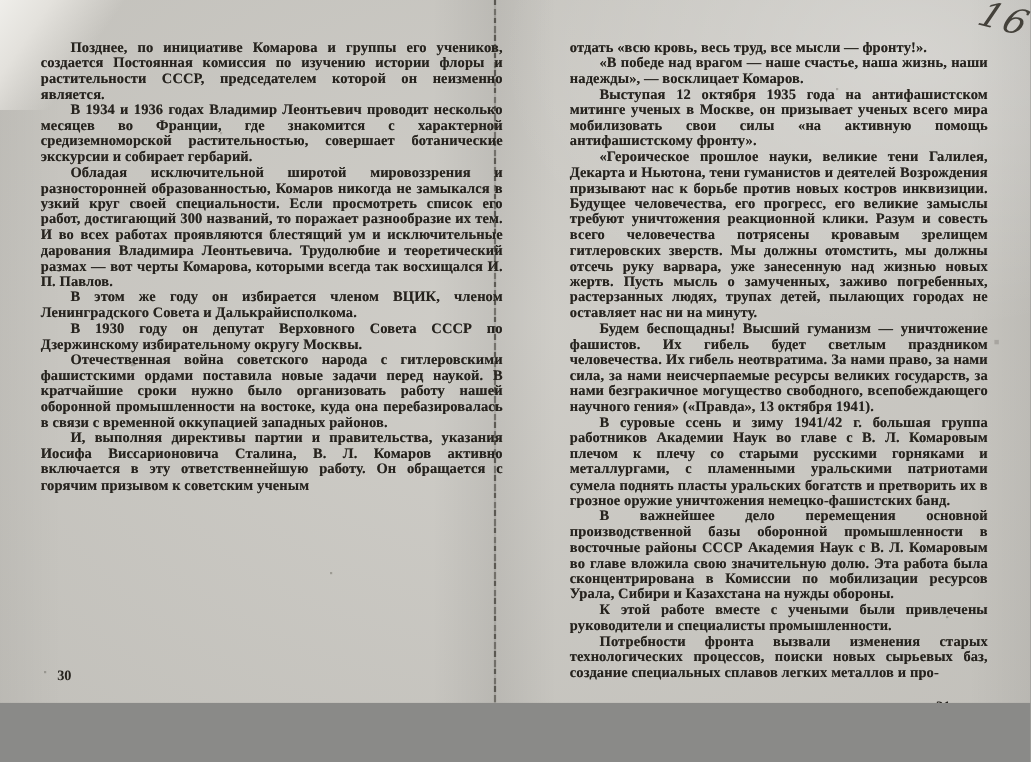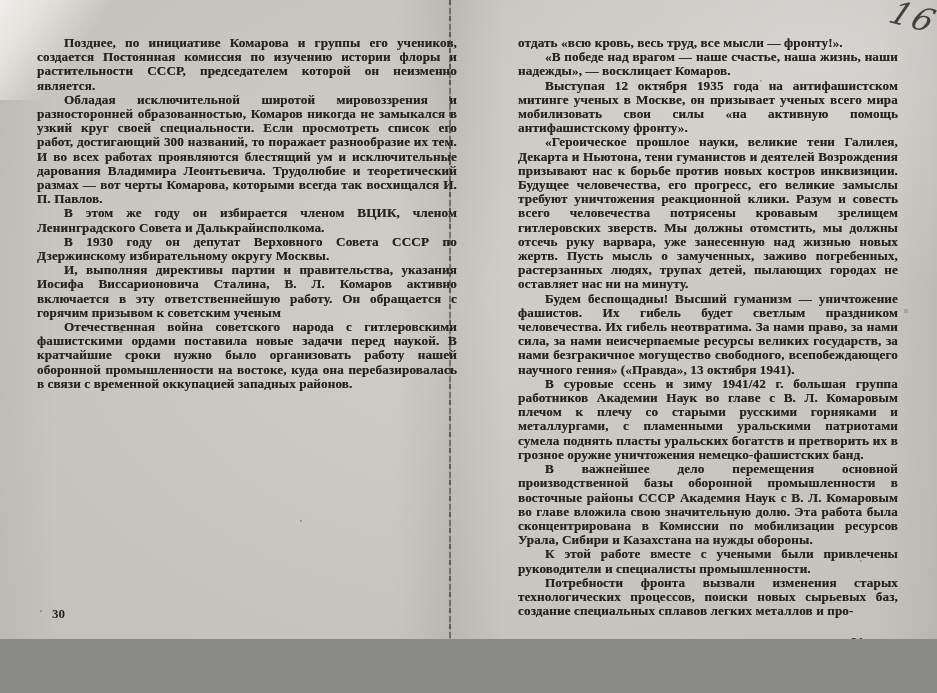--- a/index.html
+++ b/index.html
@@ -95,25 +95,26 @@
 </style>
 </head>
 <body>
 
 <div id="spread">
   <div id="corner-wedge"></div>
   <div id="specks"></div>
 
   <div id="left-column" class="page-column">
       <p class="para">Позднее, по инициативе Комарова и группы его учеников, создается Постоянная комиссия по изучению истории флоры и растительности СССР, председателем которой он неизменно является.</p>
+      <p class="para">В 1934 и 1936 годах Владимир Леонтьевич проводит несколько месяцев во Франции, где знакомится с характерной средиземноморской растительностью, совершает ботанические экскурсии и собирает гербарий.</p>
       <p class="para">Обладая исключительной широтой мировоззрения и разносторонней образованностью, Комаров никогда не замыкался в узкий круг своей специальности. Если просмотреть список его работ, достигающий 300 названий, то поражает разнообразие их тем. И во всех работах проявляются блестящий ум и исключительные дарования Владимира Леонтьевича. Трудолюбие и теоретический размах — вот черты Комарова, которыми всегда так восхищался И. П. Павлов.</p>
       <p class="para">В этом же году он избирается членом ВЦИК, членом Ленинградского Совета и Далькрайисполкома.</p>
       <p class="para">В 1930 году он депутат Верховного Совета СССР по Дзержинскому избирательному округу Москвы.</p>
+      <p class="para">Отечественная война советского народа с гитлеровскими фашистскими ордами поставила новые задачи перед наукой. В кратчайшие сроки нужно было организовать работу нашей оборонной промышленности на востоке, куда она перебазировалась в связи с временной оккупацией западных районов.</p>
       <p class="para">И, выполняя директивы партии и правительства, указания Иосифа Виссарионовича Сталина, В. Л. Комаров активно включается в эту ответственнейшую работу. Он обращается с горячим призывом к советским ученым</p>
-      <p class="para">Отечественная война советского народа с гитлеровскими фашистскими ордами поставила новые задачи перед наукой. В кратчайшие сроки нужно было организовать работу нашей оборонной промышленности на востоке, куда она перебазировалась в связи с временной оккупацией западных районов.</p>
     </div>
 
   <div id="gutter"></div>
 
   <div id="right-column" class="page-column">
       <p class="para no-indent">отдать «всю кровь, весь труд, все мысли — фронту!».</p>
       <p class="para">«В победе над врагом — наше счастье, наша жизнь, наши надежды», — восклицает Комаров.</p>
       <p class="para">Выступая 12 октября 1935 года на антифашистском митинге ученых в Москве, он призывает ученых всего мира мобилизовать свои силы «на активную помощь антифашистскому фронту».</p>
       <p class="para">«Героическое прошлое науки, великие тени Галилея, Декарта и Ньютона, тени гуманистов и деятелей Возрождения призывают нас к борьбе против новых костров инквизиции. Будущее человечества, его прогресс, его великие замыслы требуют уничтожения реакционной клики. Разум и совесть всего человечества потрясены кровавым зрелищем гитлеровских зверств. Мы должны отомстить, мы должны отсечь руку варвара, уже занесенную над жизнью новых жертв. Пусть мысль о замученных, заживо погребенных, растерзанных людях, трупах детей, пылающих городах не оставляет нас ни на минуту.</p>
       <p class="para">Будем беспощадны! Высший гуманизм — уничтожение фашистов. Их гибель будет светлым праздником человечества. Их гибель неотвратима. За нами право, за нами сила, за нами неисчерпаемые ресурсы великих государств, за нами безгракичное могущество свободного, всепобеждающего научного гения» («Правда», 13 октября 1941).</p>

